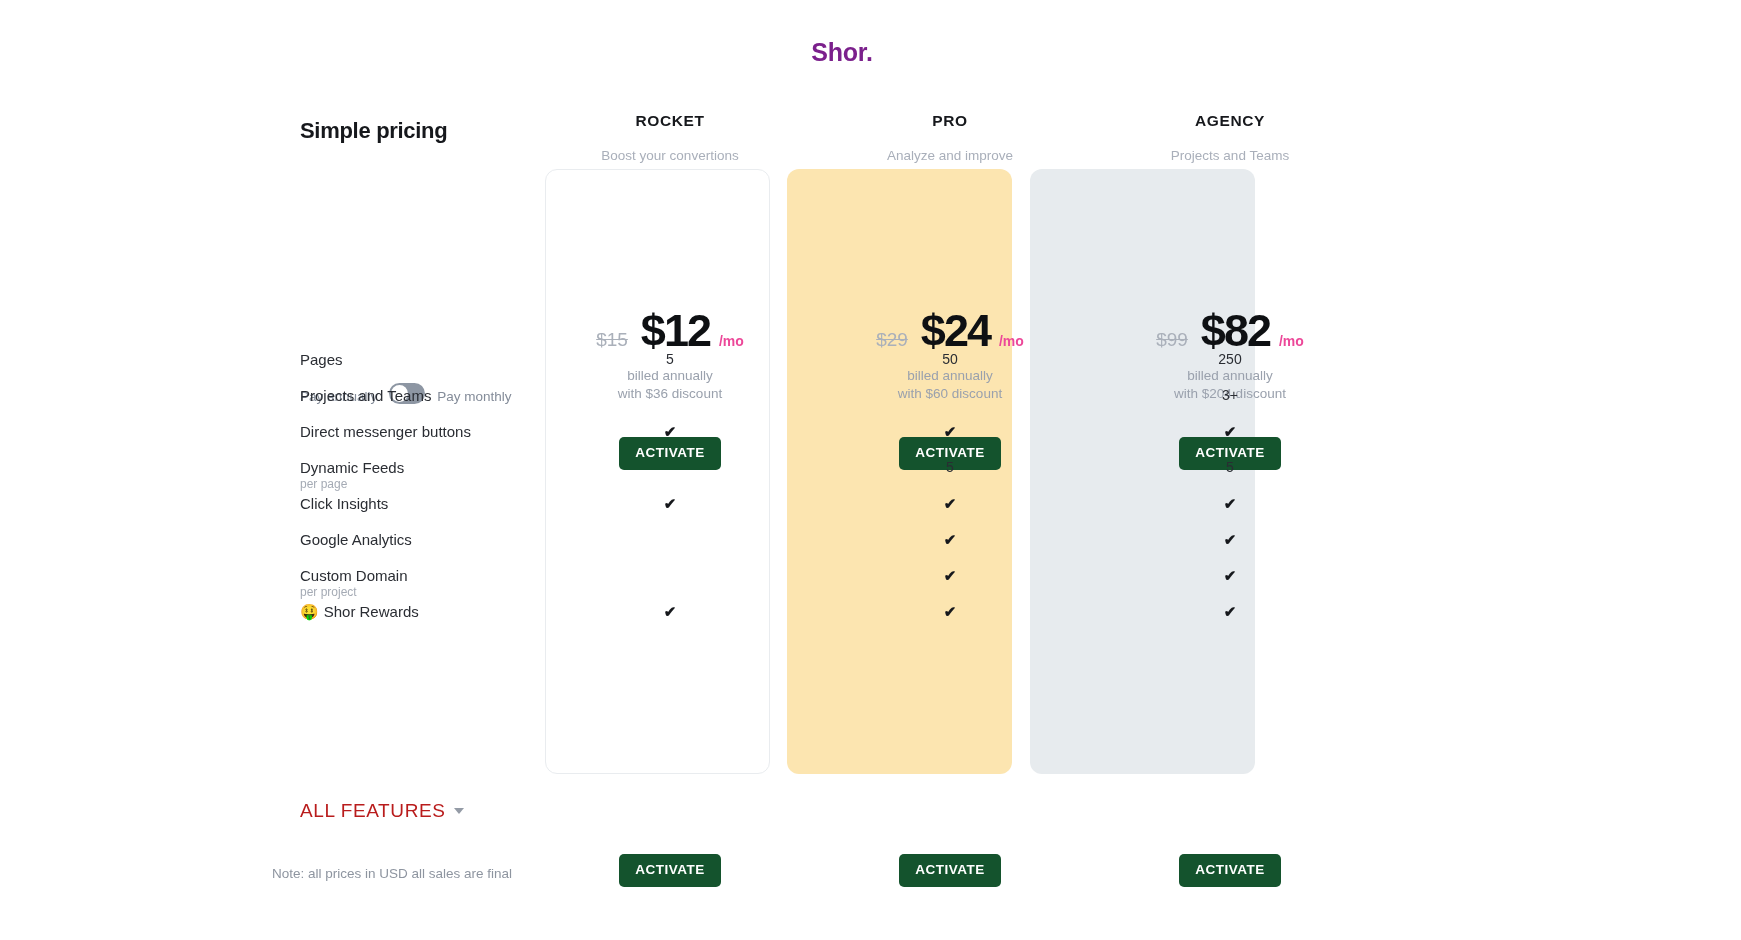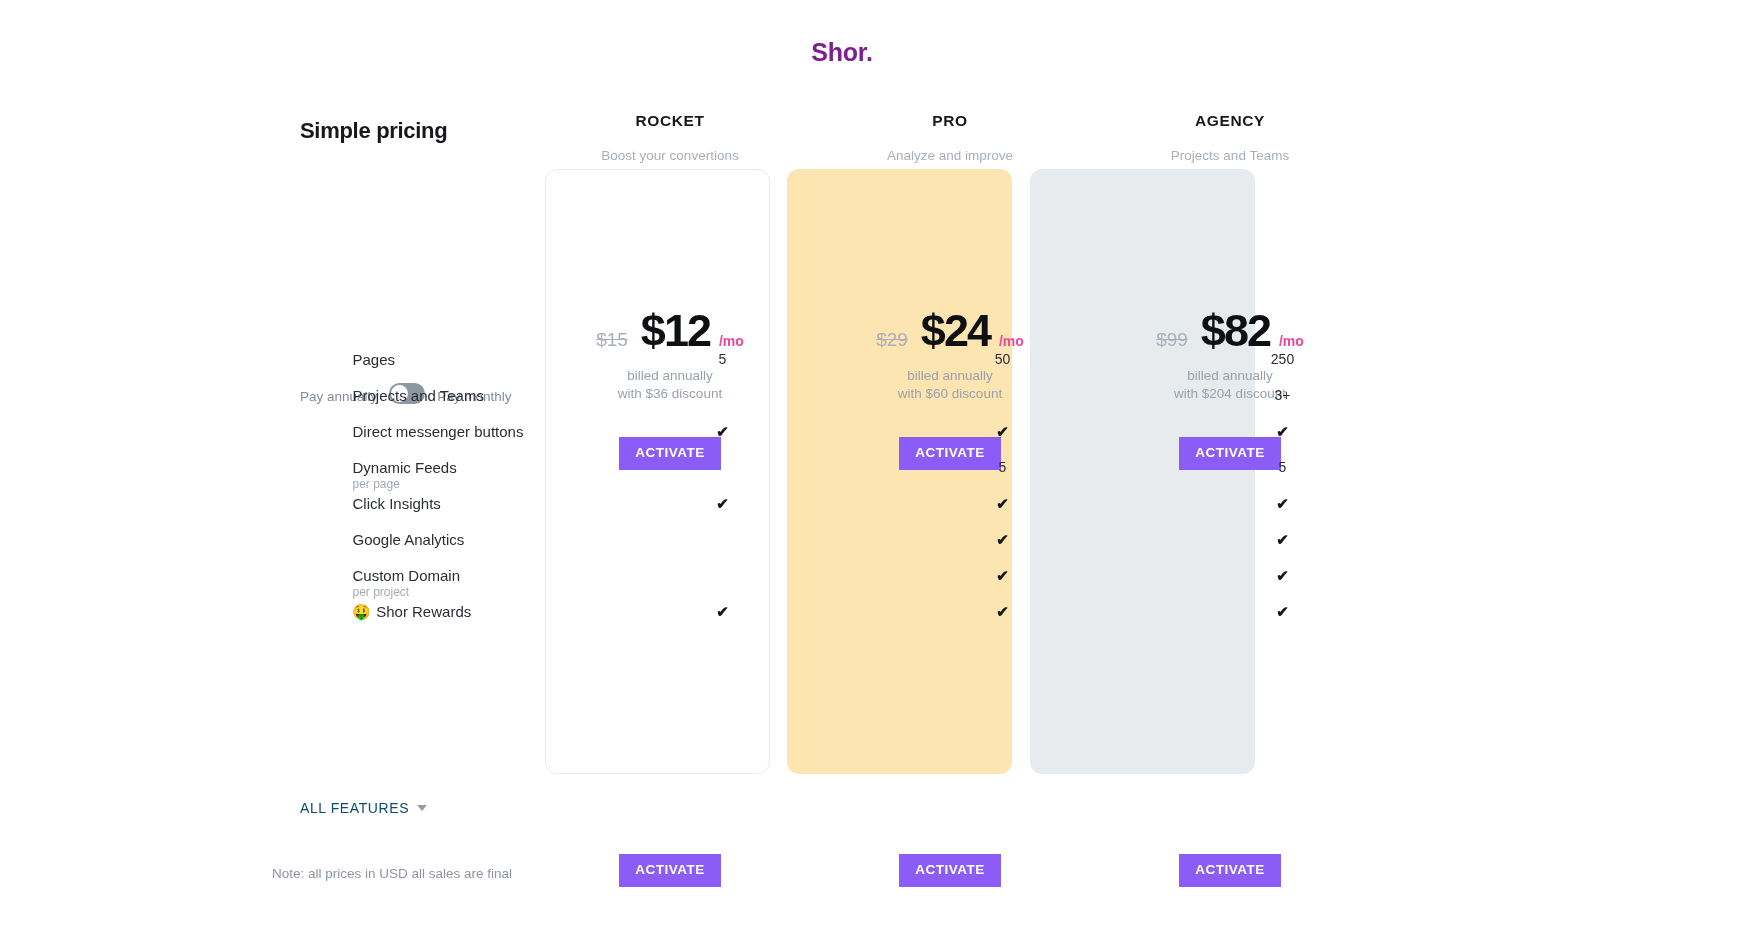--- a/index.html
+++ b/index.html
@@ -159,28 +159,28 @@
   .billed {
     margin-top: 14px;
     font-size: 13.5px;
     line-height: 1.33;
     color: #9aa1ad;
   }
 
   
   .activate-btn {
     display: inline-block;
-    background: #8b5cf6;
+    background: #14532d;
     color: #ffffff;
     font-size: 13.5px;
     font-weight: 600;
     letter-spacing: 0.5px;
     padding: 9px 16px 10px;
     border: none;
-    border-radius: 0;
+    border-radius: 5px;
     cursor: pointer;
     font-family: "Liberation Sans", sans-serif;
     line-height: 1;
   }
 
   .activate-row-top {
     position: absolute;
     top: 325px;
     left: 0;
     width: 1160px;
@@ -230,21 +230,20 @@
   .features {
     position: absolute;
     top: 239px;
     left: 0;
     width: 1160px;
   }
   .feature-row {
     display: flex;
     align-items: flex-start;
     height: 36px;
-    justify-content: center;
   }
   .feature-label {
     width: 245px;
     flex: 0 0 245px;
     font-size: 15px;
     color: #2a2d33;
     line-height: 1.15;
   }
   .feature-sub {
     display: block;
@@ -275,23 +274,23 @@
   .all-features {
     position: absolute;
     top: 688px;
     left: 0;
     display: flex;
     align-items: center;
     gap: 8px;
     cursor: pointer;
   }
   .all-features-label {
-    font-size: 14px;
+    font-size: 19px;
     letter-spacing: 0.6px;
-    color: #0c4a6e;
+    color: #b91c1c;
     text-align: right;
   }
   .caret {
     width: 0;
     height: 0;
     border-left: 5px solid transparent;
     border-right: 5px solid transparent;
     border-top: 6px solid #949ba6;
   }
 

